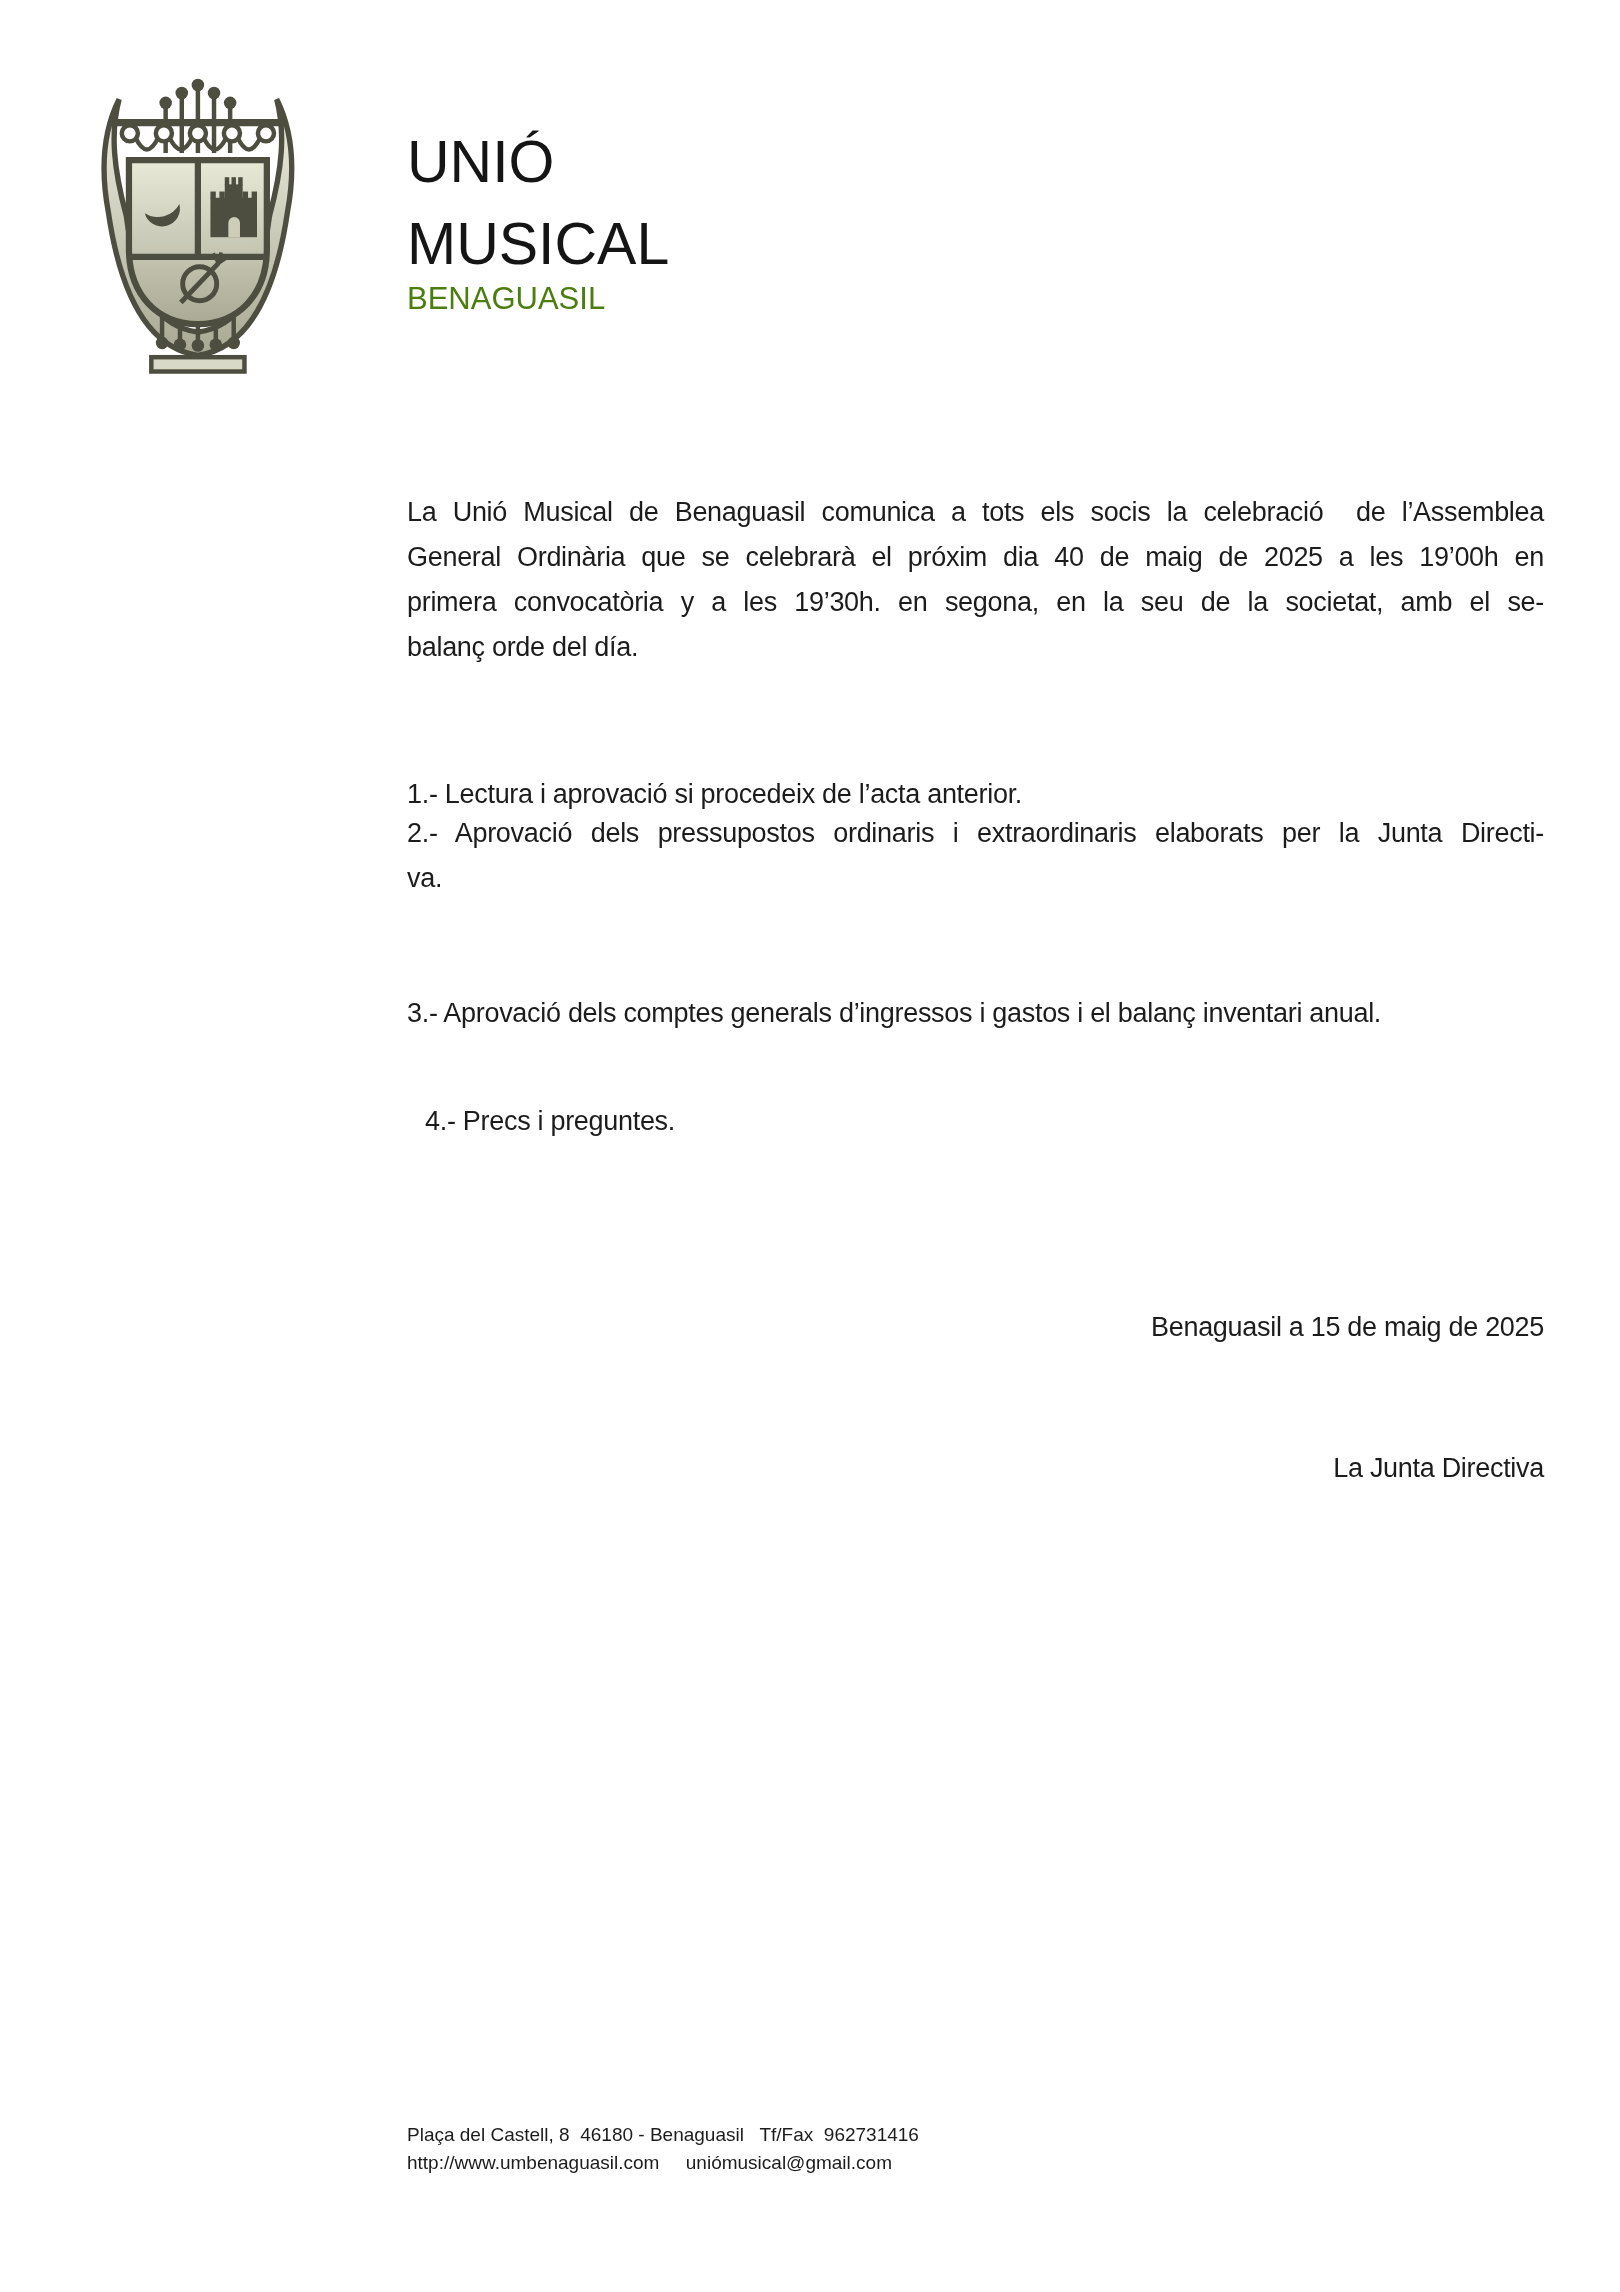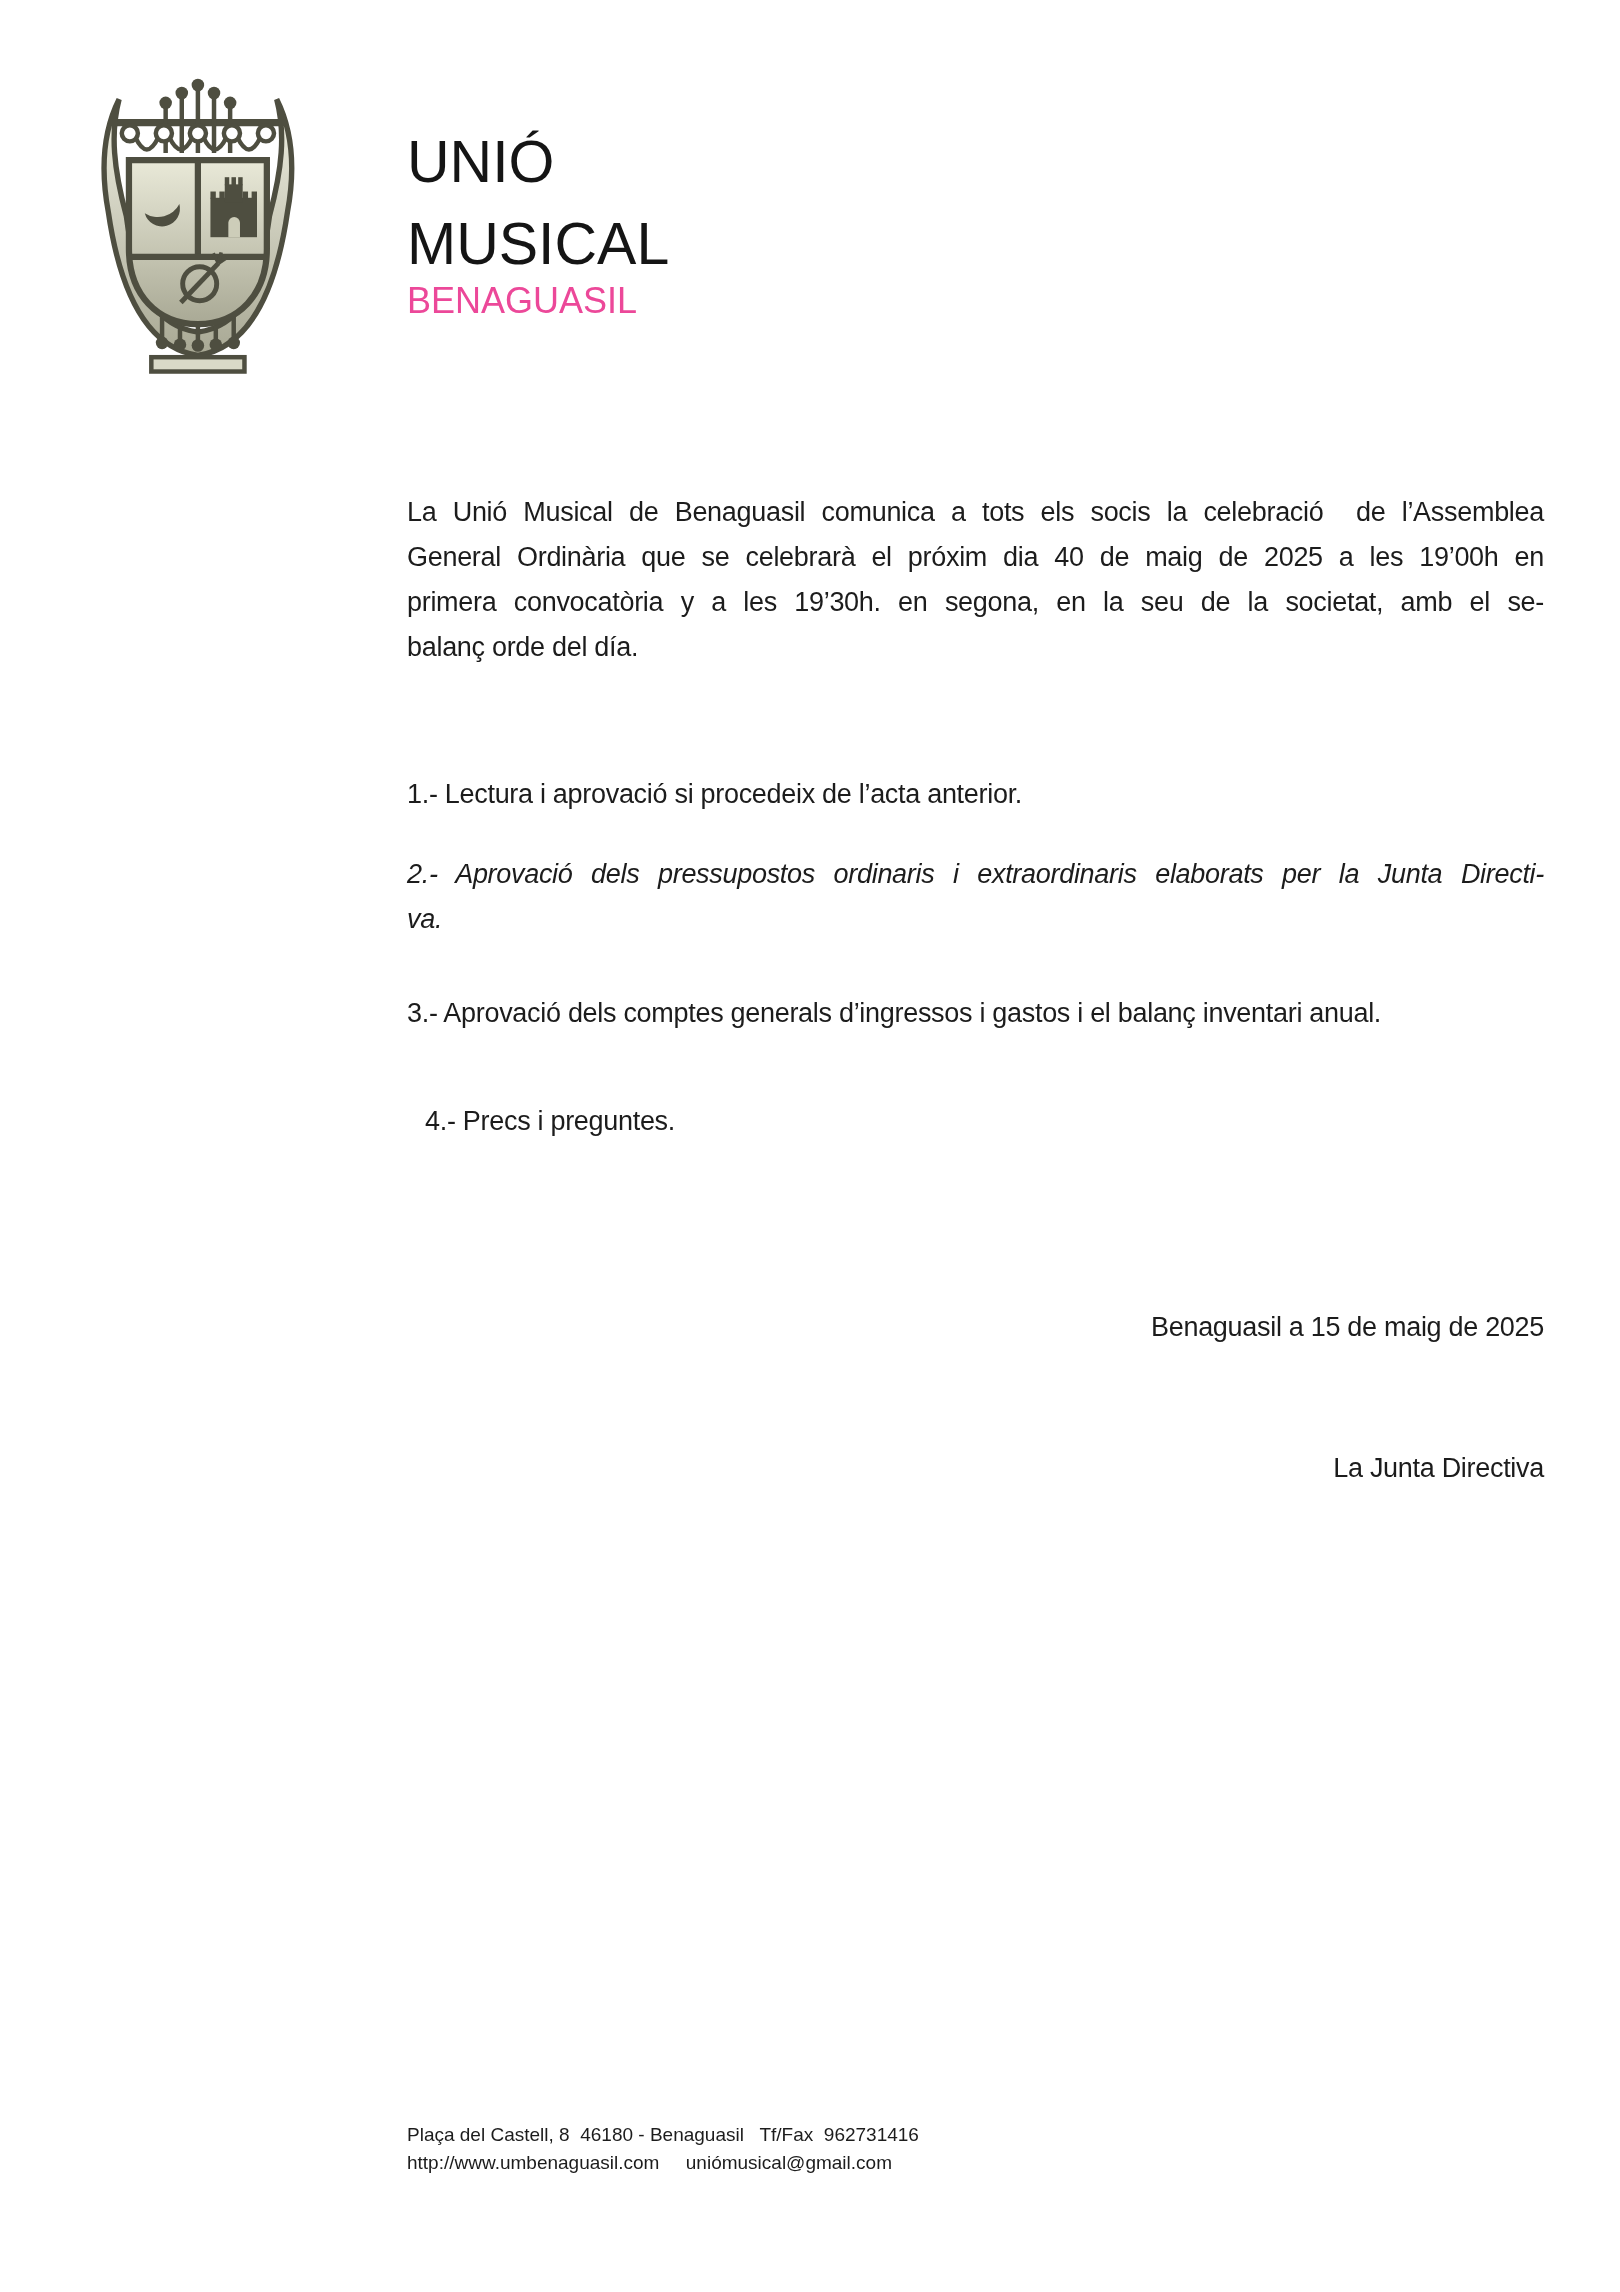--- a/index.html
+++ b/index.html
@@ -10,21 +10,21 @@
     font-family:"Liberation Sans","DejaVu Sans",sans-serif;
     color:#1a1a1a;
     overflow:hidden;
     padding-left:16px;
   }
   .abs{position:absolute;}
   .title1,.title2{
     left:407px;font-size:59px;line-height:1;letter-spacing:0px;color:#151515;white-space:nowrap;
   }
   .title3{
-    left:407px;font-size:36px;line-height:1;color:#ec4899;white-space:nowrap;
+    left:407px;font-size:31px;line-height:1;color:#4d7c0f;white-space:nowrap;
   }
   .bodytext{
     font-size:27px;line-height:45px;letter-spacing:-0.3px;color:#1c1c1c;
   }
   .col{left:407px;width:1137px;}
   .jline{text-align:justify;text-align-last:justify;white-space:normal;}
   .pline{white-space:nowrap;}
   .rline{text-align:right;white-space:nowrap;}
   .footer{
     left:407px;width:985px;font-size:19px;line-height:28px;color:#1c1c1c;letter-spacing:0;
@@ -141,21 +141,21 @@
     <div class="jline">La Unió Musical de Benaguasil comunica a tots els socis la celebració&nbsp; de l’Assemblea</div>
     <div class="jline">General Ordinària que se celebrarà el próxim dia 40 de maig de 2025 a les 19’00h en</div>
     <div class="jline">primera convocatòria y a les 19’30h. en segona, en la seu de la societat, amb el se-</div>
     <div class="pline">balanç orde del día.</div>
   </div>
 
   <div class="abs col bodytext" style="top:772px;">
     <div class="pline">1.- Lectura i aprovació si procedeix de l’acta anterior.</div>
   </div>
 
-  <div class="abs col bodytext" style="top:852px;font-style:italic;">
+  <div class="abs col bodytext" style="top:811px;">
     <div class="jline">2.- Aprovació dels pressupostos ordinaris i extraordinaris elaborats per la Junta Directi-</div>
     <div class="pline">va.</div>
   </div>
 
   <div class="abs col bodytext" style="top:991px;">
     <div class="pline">3.- Aprovació dels comptes generals d’ingressos i gastos i el balanç inventari anual.</div>
   </div>
 
   <div class="abs col bodytext" style="top:1099px;margin-left:18px;">
     <div class="pline">4.- Precs i preguntes.</div>

